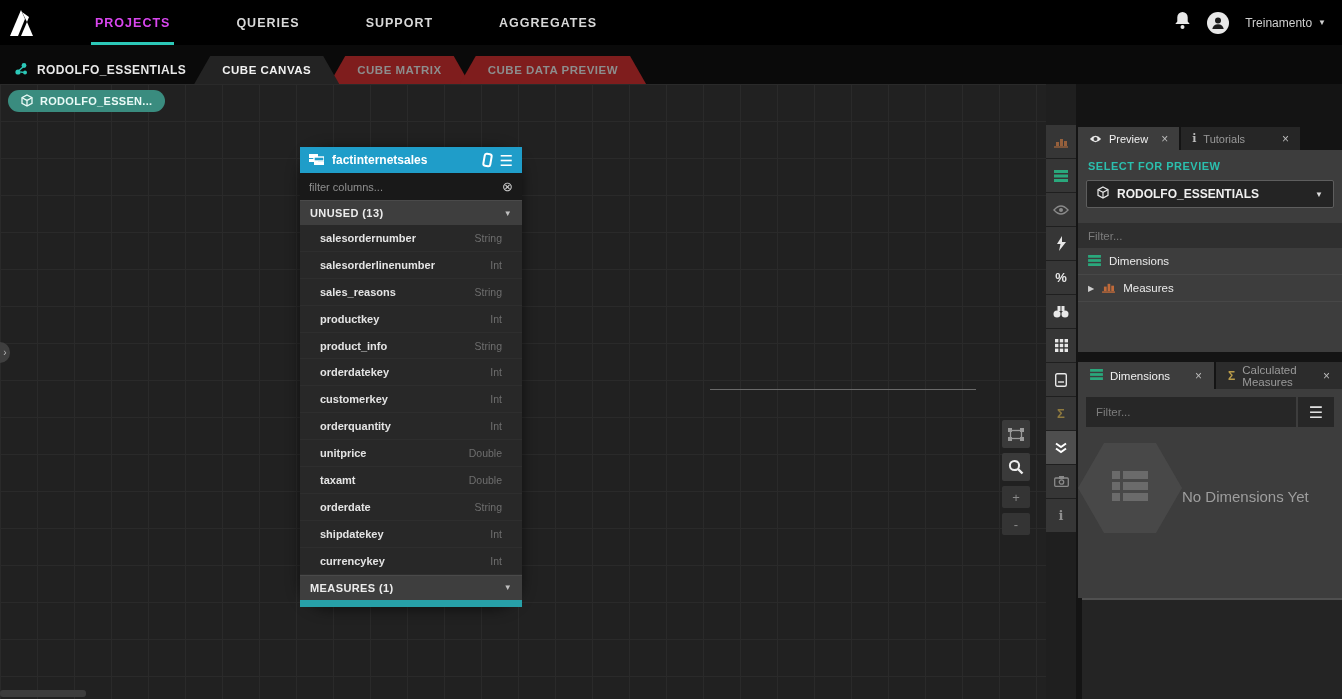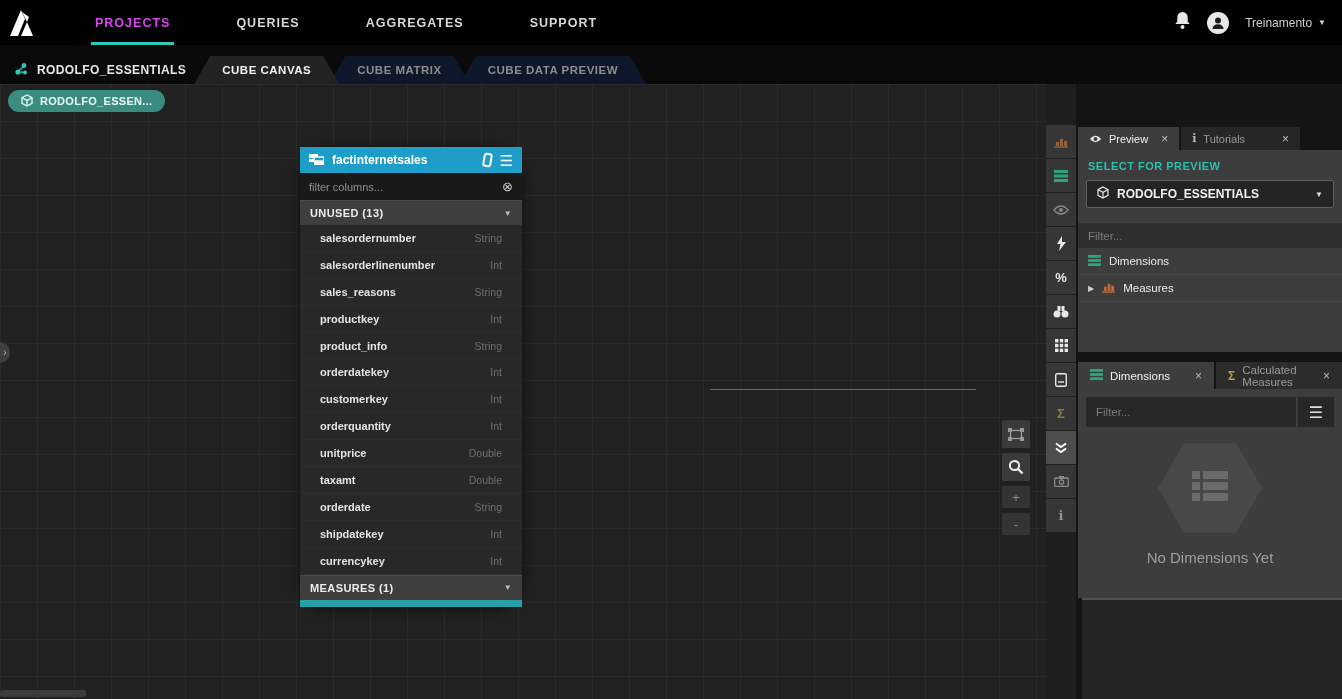--- a/index.html
+++ b/index.html
@@ -26,21 +26,21 @@
   .caret-down { font-size:8px; color:#cfcfcf; }
   
   .tabbar { position:absolute; left:0; top:45px; width:1342px; height:39px; background:#0a0a0a;
             display:flex; align-items:flex-end; }
   .project-label { height:28px; display:flex; align-items:center; gap:8px; padding:0 18px 0 14px;
             color:#e8e8e8; font-size:12px; font-weight:700; letter-spacing:.4px; }
   .tab { height:28px; display:flex; align-items:center; justify-content:center; padding:0 28px;
          clip-path:polygon(16px 0, calc(100% - 16px) 0, 100% 100%, 0 100%);
          font-size:11.5px; font-weight:700; letter-spacing:.5px; margin-left:-10px; cursor:pointer; }
   .tab.active { background:#232323; color:#f2f2f2; z-index:2; }
-  .tab.inactive { background:#0f172a; color:#8d8d8d; z-index:1; }
+  .tab.inactive { background:#7f1d1d; color:#8d8d8d; z-index:1; }
   
   .main { position:absolute; left:0; top:84px; width:1342px; height:615px; }
   .canvas { position:absolute; left:0; top:0; width:1046px; height:615px; background:#212121;
     background-image:linear-gradient(#2a2a2a 1px, transparent 1px),
                      linear-gradient(90deg, #2a2a2a 1px, transparent 1px);
     background-size:37px 37px; }
   .chip { position:absolute; left:8px; top:6px; height:22px; border-radius:11px; background:#3a8c7f;
           display:flex; align-items:center; gap:7px; padding:0 13px; color:#eafaf7;
           font-size:11px; font-weight:700; letter-spacing:.3px; cursor:pointer; }
   .left-toggle { position:absolute; left:0; top:258px; width:10px; height:21px; background:#3f3f3f;
@@ -109,21 +109,21 @@
   .ltab-row { position:absolute; left:2px; top:278px; display:flex; }
   .ltab { height:27px; display:flex; align-items:center; gap:7px; padding:0 12px; font-size:11.5px; cursor:pointer; }
   .ltab.active { background:#3d3d3d; color:#f0f0f0; }
   .ltab.inactive { background:#2c2c2c; color:#9a9a9a; margin-left:2px; }
   .sigma { color:#b89b4a; font-weight:700; font-size:12px; }
   .panel-bottom { position:absolute; left:2px; top:305px; width:264px; height:209px; background:#3d3d3d; }
   .lp-filter { margin:8px; height:30px; display:flex; gap:2px; }
   .lp-filter .fld { flex:1; background:#272727; display:flex; align-items:center; }
   .lp-filter .hamb { width:36px; background:#272727; display:flex; align-items:center;
           justify-content:center; color:#e0e0e0; font-size:16px; cursor:pointer; }
-  .empty-state { display:flex; flex-direction:column; align-items:center; margin-top:16px;text-align:right; }
+  .empty-state { display:flex; flex-direction:row; align-items:center; margin-top:16px;text-align:right; }
   .hexagon { width:104px; height:90px; background:#484848; display:flex; align-items:center;
           justify-content:center;
           clip-path:polygon(25% 0, 75% 0, 100% 50%, 75% 100%, 25% 100%, 0 50%); }
   .empty-text { margin-top:16px; color:#9e9e9e; font-size:15px; }
   .panel-black { position:absolute; left:6px; top:514px; width:260px; height:101px;
           background:#242424; border-top:2px solid #505050; }
 </style>
 </head>
 <body>
 
@@ -138,24 +138,24 @@
       </svg>
     </div>
     <div class="nav-items">
       <div class="nav-item active">
           <span>PROJECTS</span>
         </div>
       <div class="nav-item">
           <span>QUERIES</span>
         </div>
       <div class="nav-item">
+          <span>SUPPORT</span>
+        </div>
+      <div class="nav-item">
           <span>AGGREGATES</span>
-        </div>
-      <div class="nav-item">
-          <span>SUPPORT</span>
         </div>
     </div>
     <div class="nav-right">
       <span>
         <svg width="17" height="19" viewBox="0 0 17 19">
           <path d="M8.5 1 a5.2 5.2 0 0 1 5.2 5.2 v4.3 l2 2.6 h-14.4 l2 -2.6 v-4.3 a5.2 5.2 0 0 1 5.2 -5.2 z" fill="#e8e8e8"></path>
           <circle cx="8.5" cy="16" r="2" fill="#e8e8e8"></circle>
         </svg>
       </span>
       <span class="avatar">

